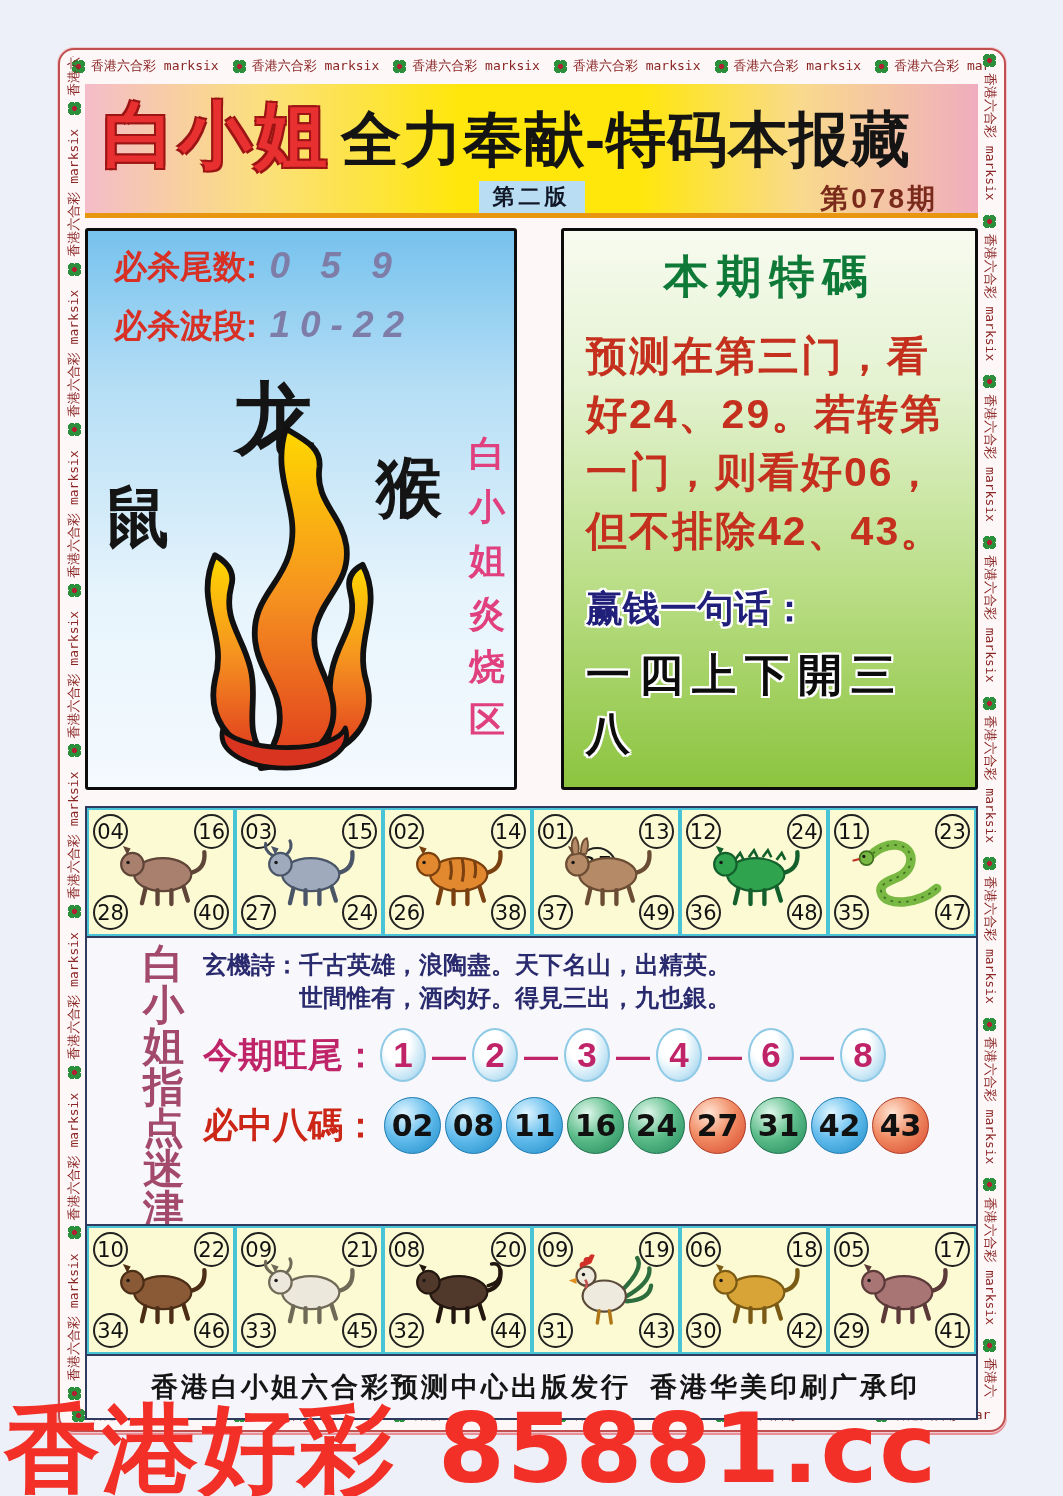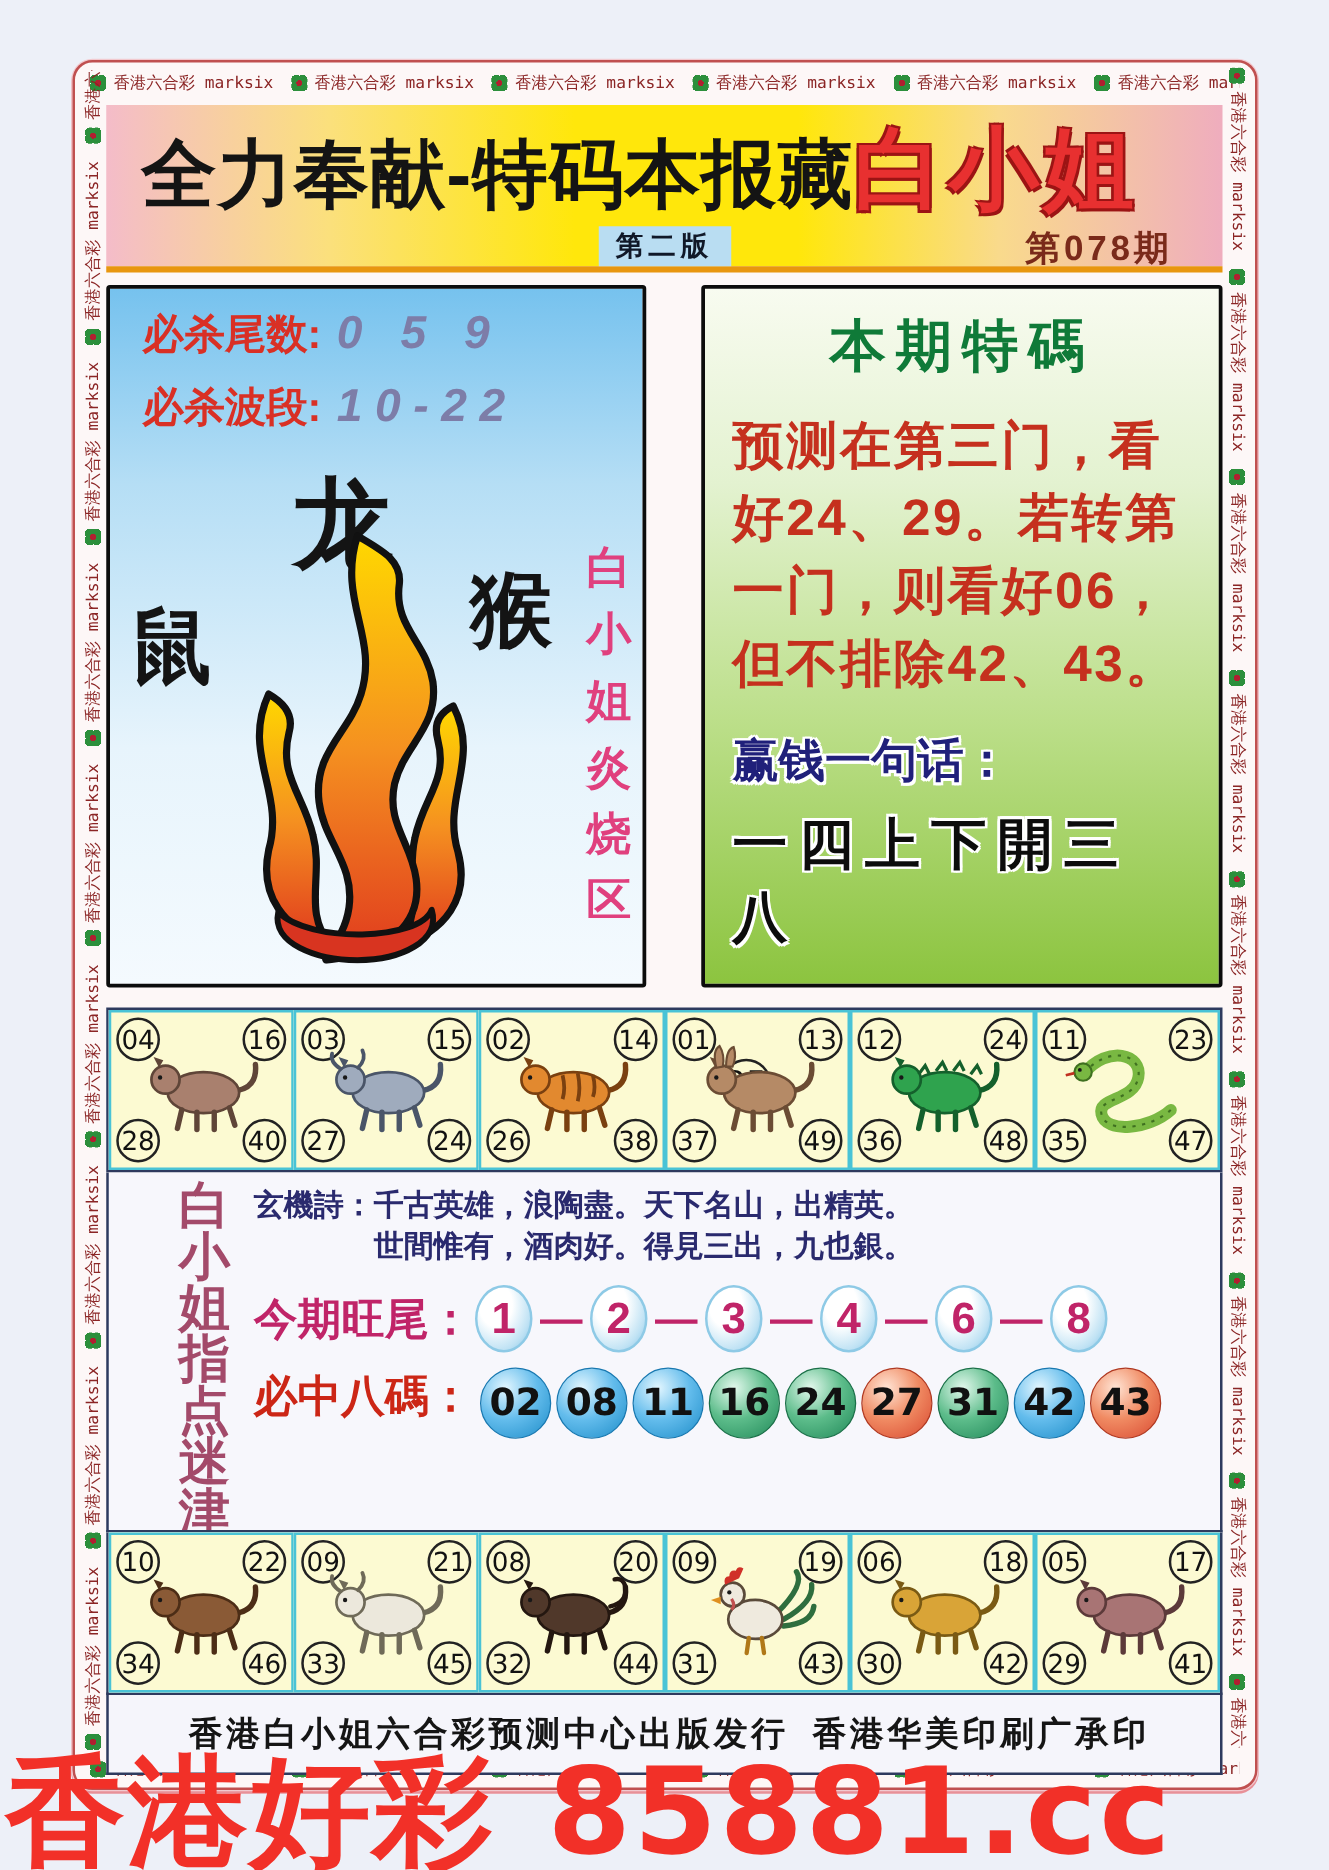--- a/index.html
+++ b/index.html
@@ -82,21 +82,21 @@
   .poem{display:flex;color:#2a2a6e;font-weight:bold;font-size:24px;line-height:1.38;}
   .poem-label{white-space:nowrap;}
   .lucky-row{display:flex;align-items:center;margin-top:10px;height:62px;}
   #lucky-label{font-size:35px;font-weight:bold;color:#c02468;white-space:nowrap;text-align:right;}
   .tail-circle{width:46px;height:54px;border-radius:50%;margin:0 2px;flex:0 0 46px;
     background:radial-gradient(ellipse at 35% 28%,#ffffff 34%,#bfe2f4 72%,#7cc0e4 100%);
     border:2px solid #8ecae6;display:flex;align-items:center;justify-content:center;
     font-size:35px;font-weight:bold;color:#c02468;}
   .tail-sep{color:#c02468;font-size:34px;font-weight:bold;margin:0 4px;}
   .tip-row{margin-top:8px;font-size:39px;font-weight:bold;color:#2a2a6e;white-space:nowrap;}
-  .codes-row{display:flex;margin-top:8px;height:62px;}
+  .codes-row{display:flex;align-items:center;margin-top:8px;height:62px;}
   #codes-label{font-size:35px;font-weight:bold;color:#cc2616;white-space:nowrap;margin-right:4px;}
   .ball{width:57px;height:57px;border-radius:50%;margin:0 2px;flex:0 0 57px;
     display:flex;align-items:center;justify-content:center;font-size:30px;font-weight:bold;color:#111;
     font-family:"DejaVu Sans",sans-serif;}
   .ball[data-color="blue"]{background:radial-gradient(circle at 35% 28%,#e2f6ff 0%,#63bcec 48%,#1d8cc8 100%);border:1px solid #1878b0;}
   .ball[data-color="green"]{background:radial-gradient(circle at 35% 28%,#e2f8ec 0%,#5cbc8a 48%,#208858 100%);border:1px solid #1a7048;}
   .ball[data-color="red"]{background:radial-gradient(circle at 35% 28%,#ffe4d4 0%,#f08a62 48%,#d84830 100%);border:1px solid #b03820;}
 
   
   #footer{height:64px;border:2px solid #2e3a5e;border-top:none;background:#f5f5fb;
@@ -240,22 +240,22 @@
       <span class="seg">
         <span class="clover"></span>
         <span>香港六合彩 marksix</span>
       </span>
     </div>
 
   <div id="content">
 
     <div id="header">
       <div id="title-line">
+        <span id="brand">白小姐</span>
         <span id="main-title">全力奉献-特码本报藏</span>
-        <span id="brand">白小姐</span>
       </div>
       <div id="issue">第078期</div>
       <div id="edition">第二版</div>
     </div>
 
     <div id="boxes">
       <div id="left-box">
         <div class="kill-row">
           <span class="kill-label">必杀尾数:</span>
           <span class="kill-value">0 5 9</span>

